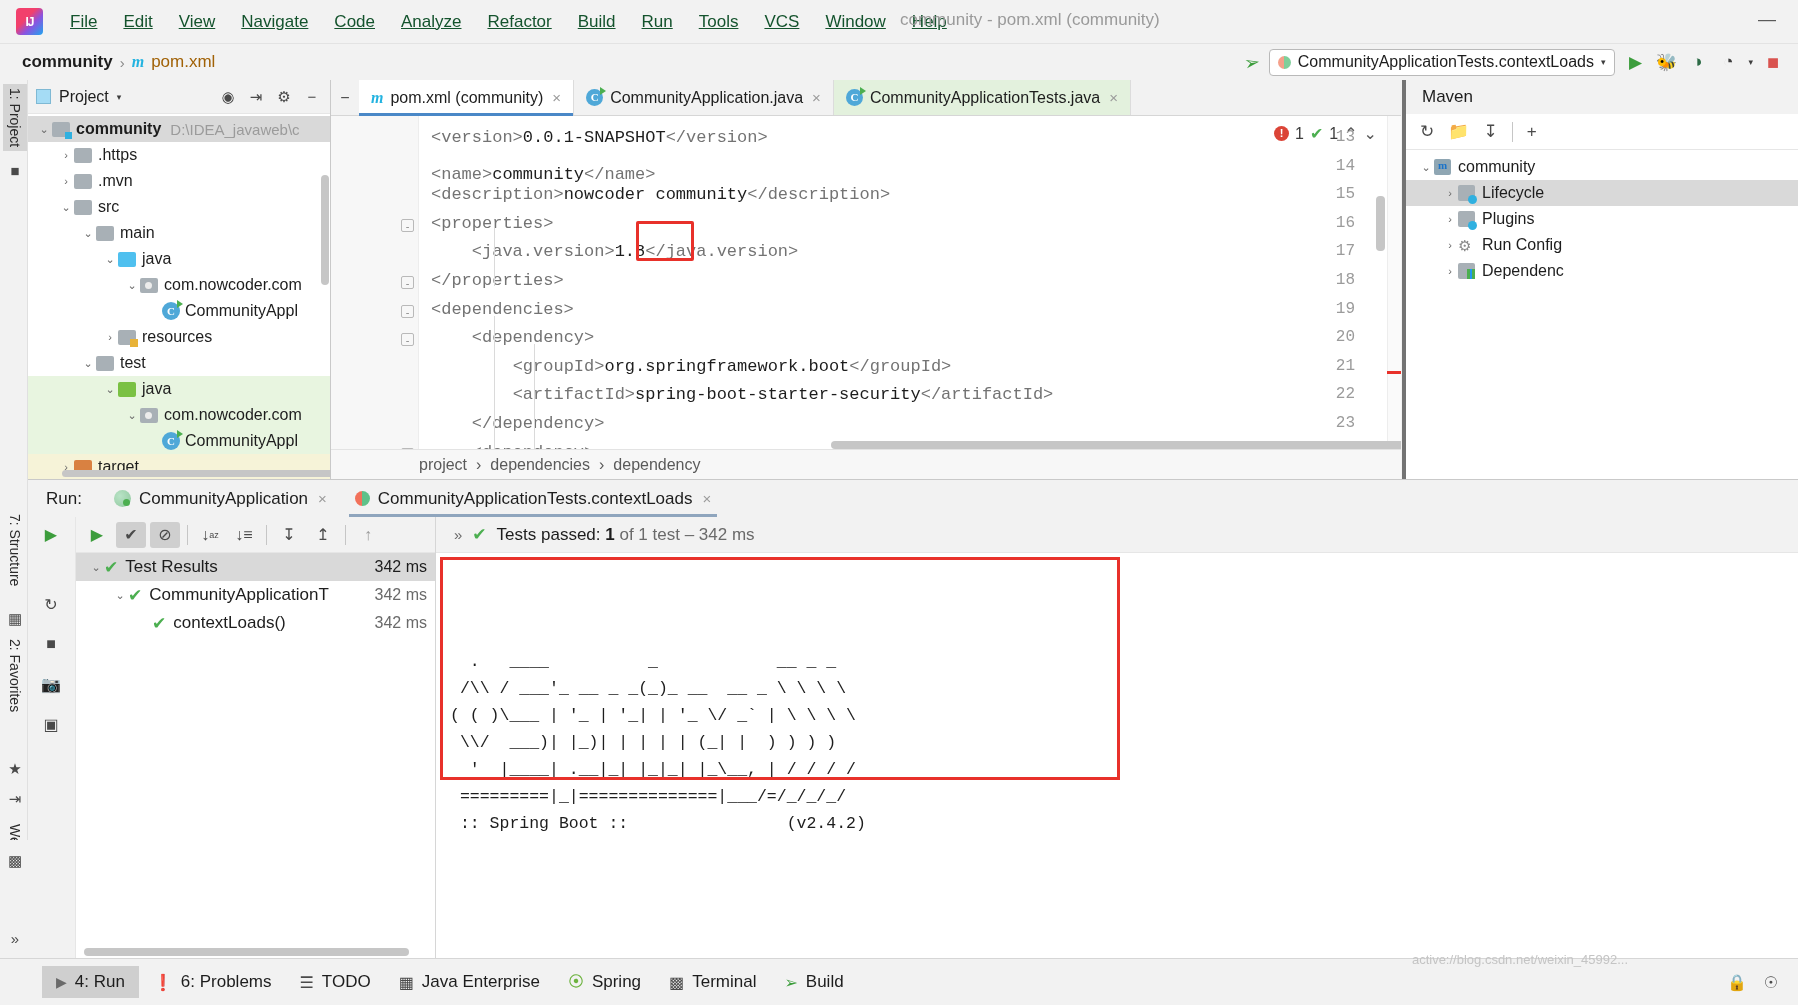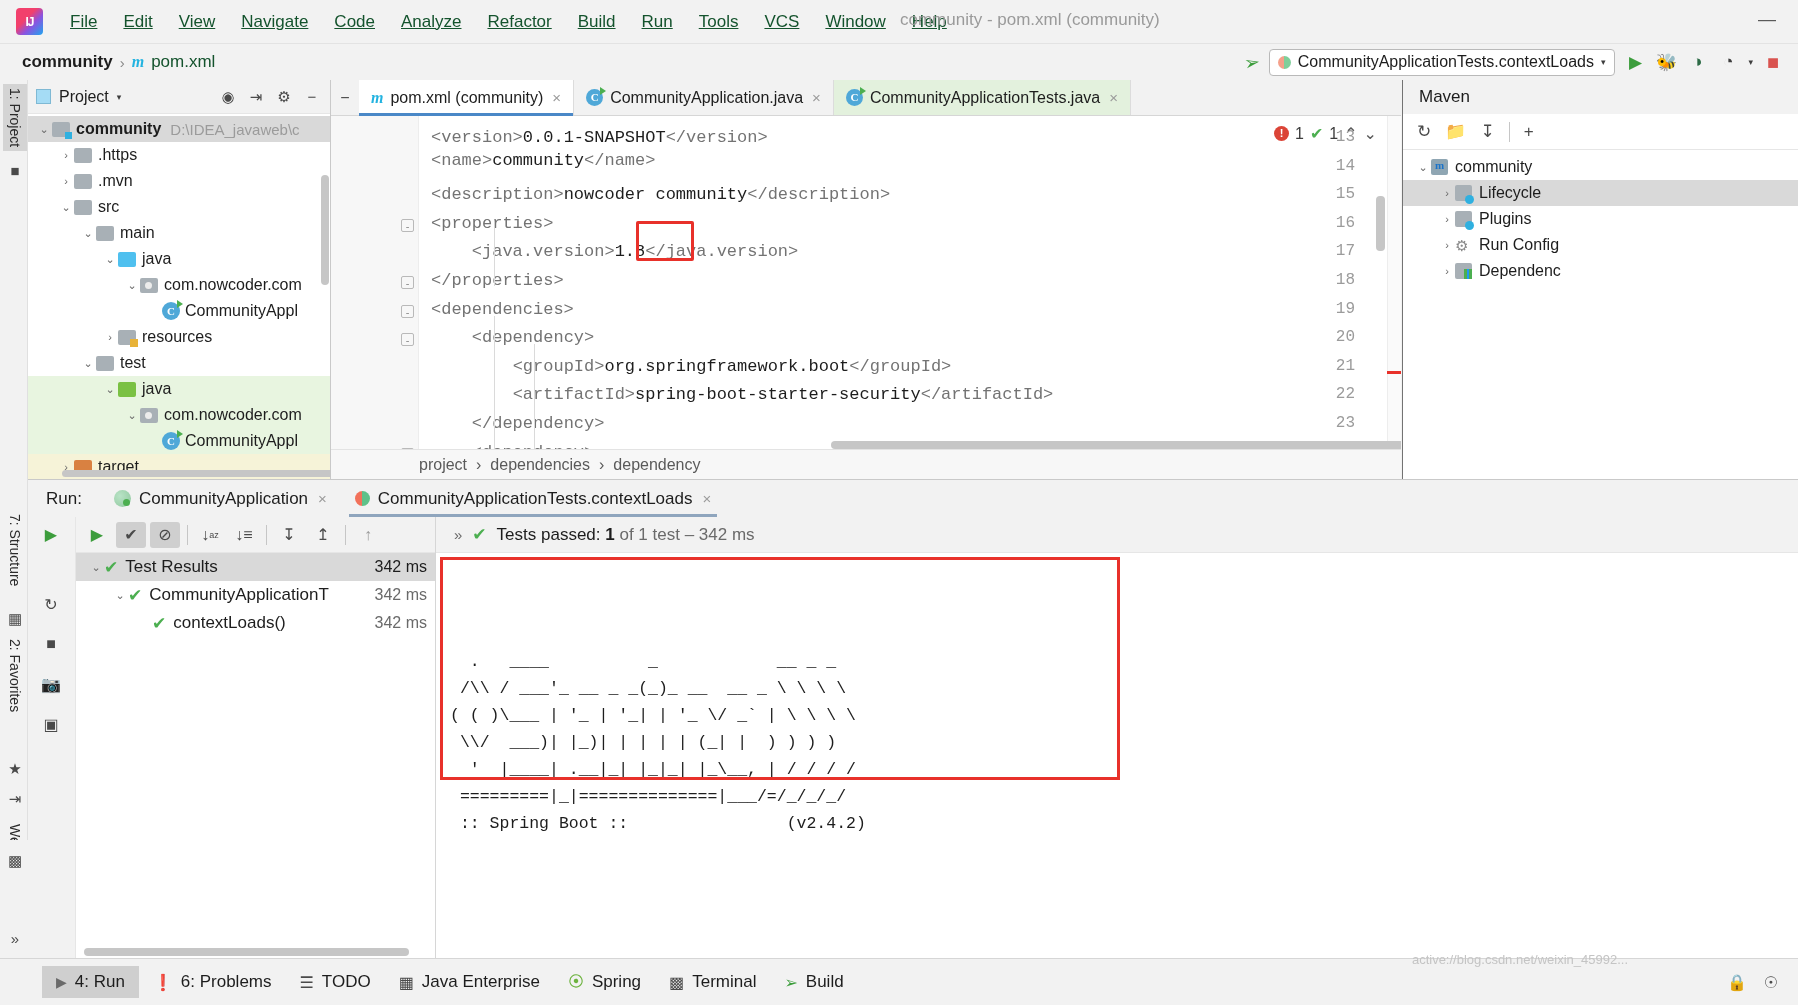--- a/index.html
+++ b/index.html
@@ -44,21 +44,21 @@
   
   .navbar {
     position: absolute; top: 44px; left: 0; width: 1798px; height: 36px;
     background: #f2f2f2; display: flex; align-items: center;
   }
   .crumb { display: flex; align-items: center; margin-left: 22px; gap: 7px; }
   .crumb-proj { font-size: 17px; font-weight: bold; color: #1d1d1d; }
   .crumb-sep { color: #8a8a8a; font-size: 15px; }
   .mvn-ico { color: #23b3e0; font-weight: bold; font-style: italic; font-size: 16px;
     font-family: "Liberation Serif", serif; }
-  .crumb-file { font-size: 17px; color: #14532d; }
+  .crumb-file { font-size: 17px; color: #a16207; }
 
   .runbar { position: absolute; right: 14px; top: 44px; height: 36px;
     display: flex; align-items: center; gap: 9px; }
   .hammer-ico { color: #3c9d3c; font-size: 19px; transform: rotate(-10deg); }
   .runcfg {
     display: flex; align-items: center; gap: 7px;
     background: #ffffff; border: 1px solid #b9b9b9; border-radius: 4px;
     height: 27px; padding: 0 9px 0 8px;
   }
   .runcfg-ico { width: 13px; height: 13px; border-radius: 50%;
@@ -185,21 +185,21 @@
      align-items: center; gap: 6px; font-size: 16px; color: #3d3d3d; }
   .dot-err { width: 15px; height: 15px; border-radius: 50%; background: #db4437;
      color: #fff; font-size: 11px; font-weight: bold; text-align: center; line-height: 15px; }
   .chk-ok { color: #4caf50; font-size: 16px; }
   .breadcrumbs { position: absolute; left: 0; bottom: 0; width: 100%; height: 30px;
      background: #f7f7f7; border-top: 1px solid #e3e3e3; display: flex;
      align-items: center; padding-left: 88px; gap: 9px; font-size: 16px; color: #5a5a5a; }
 
   
   .maven-panel { position: absolute; left: 1402px; top: 80px; width: 396px; height: 399px;
-     background: #ffffff; border-left: 1px solid #737373; }
+     background: #ffffff; border-left: 4px solid #737373; }
   .mv-head { height: 34px; background: #f2f2f2; display:flex; align-items:center;
      padding-left: 16px; font-size: 17px; }
   .mv-toolbar { height: 36px; display: flex; align-items: center; gap: 14px;
      padding-left: 14px; border-bottom: 1px solid #e6e6e6; }
   .mv-ico { font-size: 17px; color: #4a4a4a; }
   .mv-tree { padding-top: 4px; font-size: 16px; }
   .mv-row { display:flex; align-items:center; height: 26px; padding-right:4px; }
   .mv-row.sel { background: #d9d9d9; }
   .mv-pico { width: 17px; height: 16px; margin-right: 7px; flex:none; position:relative; }
   .pm-gray { background:#a8b0b6; border-radius:2px; }
@@ -456,21 +456,21 @@
         <span class="tab-x">×</span>
       </div>
     </div>
 
     <div class="code-area">
       <div class="gutter"></div>
       <div id="code-lines">
           <div class="lineno" style="top: 12px;">13</div>
           <div class="code-line" style="top: 12px;"><span class="tag">&lt;version&gt;</span>0.0.1-SNAPSHOT<span class="tag">&lt;/version&gt;</span></div>
           <div class="lineno" style="top: 40.6px;">14</div>
-          <div class="code-line" style="top: 35px;"><span class="tag">&lt;name&gt;</span>community<span class="tag">&lt;/name&gt;</span></div>
+          <div class="code-line" style="top: 49px;"><span class="tag">&lt;name&gt;</span>community<span class="tag">&lt;/name&gt;</span></div>
           <div class="lineno" style="top: 69.2px;">15</div>
           <div class="code-line" style="top: 69.2px;"><span class="tag">&lt;description&gt;</span>nowcoder community<span class="tag">&lt;/description&gt;</span></div>
           <div class="lineno" style="top: 97.8px;">16</div>
           <div class="fold" style="top: 102.8px;">-</div>
           <div class="code-line" style="top: 97.8px;"><span class="tag">&lt;properties&gt;</span></div>
           <div class="lineno" style="top: 126.4px;">17</div>
           <div class="code-line" style="top: 126.4px;">    <span class="tag">&lt;java.version&gt;</span>1.8<span class="tag">&lt;/java.version&gt;</span></div>
           <div class="lineno" style="top: 155px;">18</div>
           <div class="fold" style="top: 160px;">-</div>
           <div class="code-line" style="top: 155px;"><span class="tag">&lt;/properties&gt;</span></div>

